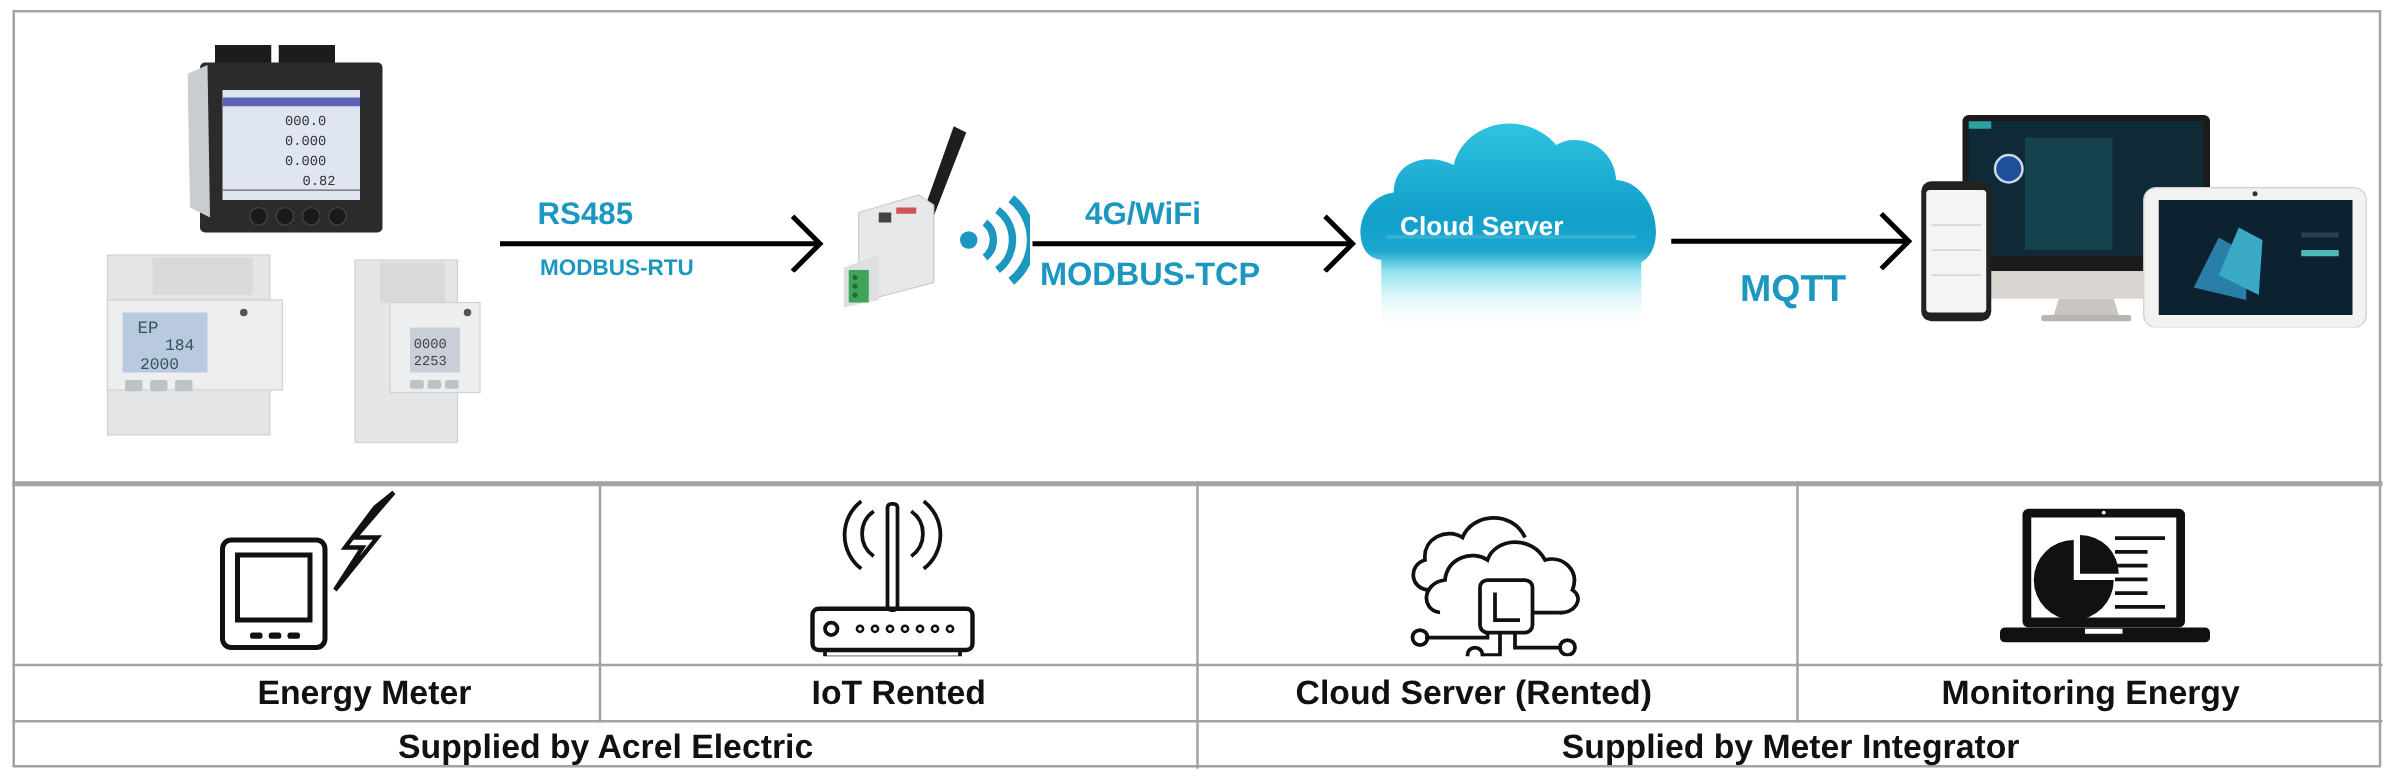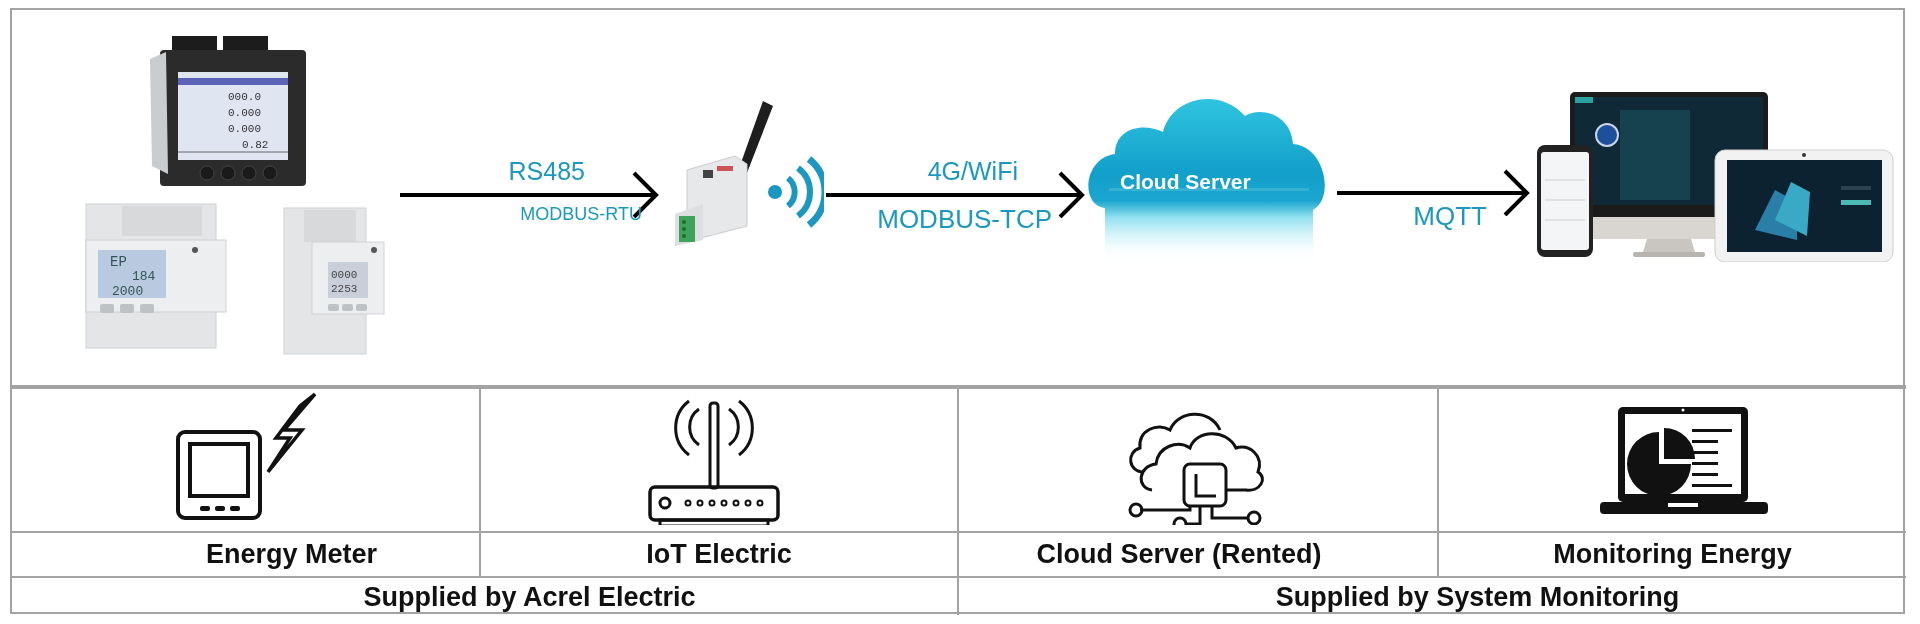--- a/index.html
+++ b/index.html
@@ -1,30 +1,30 @@
 <!DOCTYPE html>
 <html><head>
 <meta charset="utf-8">
 <style>
   html, body { margin: 0; padding: 0; background: #ffffff; }
   body { width: 1920px; height: 624px; position: relative; overflow: hidden;
          font-family: "Liberation Sans", sans-serif; }
   .frame { position: absolute; left: 10px; top: 8px; width: 1895px; height: 606px;
            border: 2px solid #a3a3a3; box-sizing: border-box; }
   .abs { position: absolute; }
-  .proto { position: absolute; color: #1b97c0; font-weight: normal; white-space: nowrap;
-           text-align: right; letter-spacing: 0px; }
+  .proto { position: absolute; color: #1b97c0; font-weight: bold; white-space: nowrap;
+           text-align: left; letter-spacing: 0px; }
   .arrow { position: absolute; }
   .table { position: absolute; left: 10px; top: 385px; width: 1896px; height: 230px; }
   .hline { position: absolute; background: #a3a3a3; }
   .vline { position: absolute; background: #a3a3a3; width: 2px; }
   .cell-label { position: absolute; font-weight: bold; color: #111; font-size: 27px;
                 text-align: center; white-space: nowrap; }
   .supplier { position: absolute; font-weight: bold; color: #111; font-size: 27px;
-              text-align: center; white-space: nowrap; padding-left: 45px; }
+              text-align: center; white-space: nowrap; }
 </style>
 </head>
 <body>
 
 <div class="frame"></div>
 
 <svg class="abs" style="left:150px;top:34px" width="160" height="155">
   <rect x="22" y="2" width="45" height="18" fill="#1c1c1c"></rect>
   <rect x="73" y="2" width="45" height="18" fill="#1c1c1c"></rect>
   <rect x="10" y="16" width="146" height="136" rx="4" fill="#2b2b2b"></rect>
@@ -115,21 +115,21 @@
   </defs>
   <path d="M20,120 C-5,118 -2,70 30,66 C30,40 58,34 78,44 C86,10 134,-2 160,28 C175,18 206,26 208,56 C240,58 250,110 228,122 L228,175 L20,175 Z" fill="url(#cg)"></path>
   <rect x="24" y="100" width="200" height="3" fill="#4dbad6" opacity="0.6"></rect>
 </svg>
 <div class="abs" style="left:1120px;top:170px;width:180px;text-align:left;color:#ffffff;font-weight:bold;font-size:21px">Cloud Server</div>
 
 <svg class="arrow" style="left:1335px;top:168px" width="200" height="48">
   <line x1="2" y1="25" x2="192" y2="25" stroke="#000" stroke-width="4"></line>
   <polyline points="170,3 192,25 170,47" fill="none" stroke="#000" stroke-width="4"></polyline>
 </svg>
-<div class="proto" style="left:1392px;top:201px;width:95px;font-size:26px">MQTT</div>
+<div class="proto" style="left:1392px;top:215px;width:95px;font-size:30px">MQTT</div>
 
 <svg class="abs" style="left:1535px;top:90px" width="360" height="172">
 
   <rect x="35" y="2" width="198" height="125" rx="5" fill="#1b1b1b"></rect>
   <rect x="40" y="7" width="188" height="108" fill="#0f2a36"></rect>
   <rect x="40" y="7" width="18" height="6" fill="#2aa3a0"></rect>
   <rect x="85" y="20" width="70" height="90" fill="#16424f"></rect>
   <circle cx="72" cy="45" r="11" fill="#1e4f9a" stroke="#c9d6e8" stroke-width="2"></circle>
   <rect x="35" y="127" width="198" height="22" fill="#d9d6d1"></rect>
   <polygon points="112,149 156,149 160,162 108,162" fill="#c9c6c1"></polygon>
@@ -209,18 +209,18 @@
   <rect x="94" y="38" width="26" height="3" fill="#111"></rect>
   <rect x="94" y="49" width="26" height="3" fill="#111"></rect>
   <rect x="94" y="60" width="26" height="3" fill="#111"></rect>
   <rect x="94" y="71" width="26" height="3" fill="#111"></rect>
   <rect x="94" y="82" width="40" height="3" fill="#111"></rect>
   <rect x="2" y="100" width="168" height="12" rx="4" fill="#111"></rect>
   <rect x="70" y="101" width="30" height="4" fill="#fff"></rect>
 </svg>
 
 <div class="cell-label" style="left:12px;top:539px;width:559px">Energy Meter</div>
-<div class="cell-label" style="left:481px;top:539px;width:476px">IoT Electric</div>
+<div class="cell-label" style="left:481px;top:539px;width:476px">IoT Rented</div>
 <div class="cell-label" style="left:959px;top:539px;width:440px">Cloud Server (Rented)</div>
 <div class="cell-label" style="left:1439px;top:539px;width:467px">Monitoring Energy</div>
 
 <div class="supplier" style="left:12px;top:582px;width:945px">Supplied by Acrel Electric</div>
-<div class="supplier" style="left:959px;top:582px;width:947px">Supplied by System Monitoring</div>
+<div class="supplier" style="left:959px;top:582px;width:947px">Supplied by Meter Integrator</div>
 
 </body></html>

